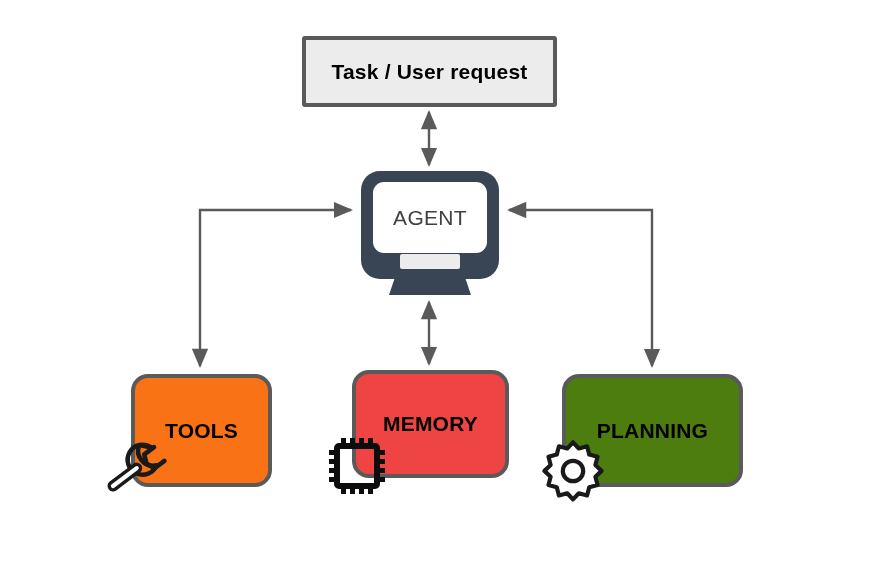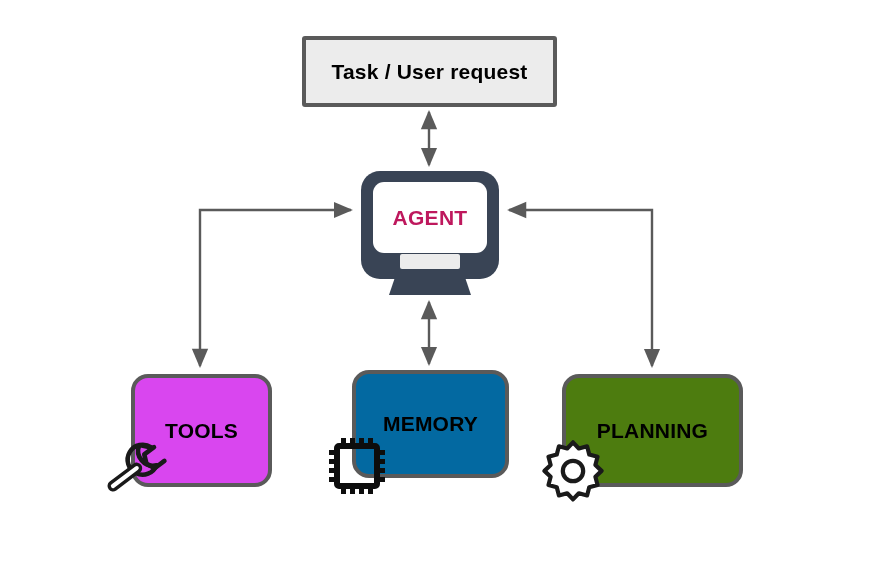--- a/index.html
+++ b/index.html
@@ -51,28 +51,28 @@
   .rounded-node {
     border-radius: 17px;
     border: 4px solid #5a5a5a;
     font-size: 21px;
   }
   #tools-node {
     left: 131px;
     top: 374px;
     width: 141px;
     height: 113px;
-    background: #d946ef;
+    background: #f97316;
   }
   #memory-node {
     left: 352px;
     top: 370px;
     width: 157px;
     height: 108px;
-    background: #0369a1;
+    background: #ef4444;
     align-items: center;
   }
   #planning-node {
     left: 562px;
     top: 374px;
     width: 181px;
     height: 113px;
     background: #4d7c0f;
   }
 
@@ -101,22 +101,22 @@
     width: 114px;
     height: 71px;
     background: #ffffff;
     border-radius: 11px;
     display: flex;
     align-items: center;
     justify-content: center;
   }
   #agent-label {
     font-size: 21px;
-    font-weight: bold;
-    color: #be185d;
+    font-weight: normal;
+    color: #404040;
     letter-spacing: 0.3px;
   }
   #agent-lightbar {
     position: absolute;
     left: 45px;
     top: 88px;
     width: 60px;
     height: 15px;
     background: #ececec;
     border-radius: 2px;

